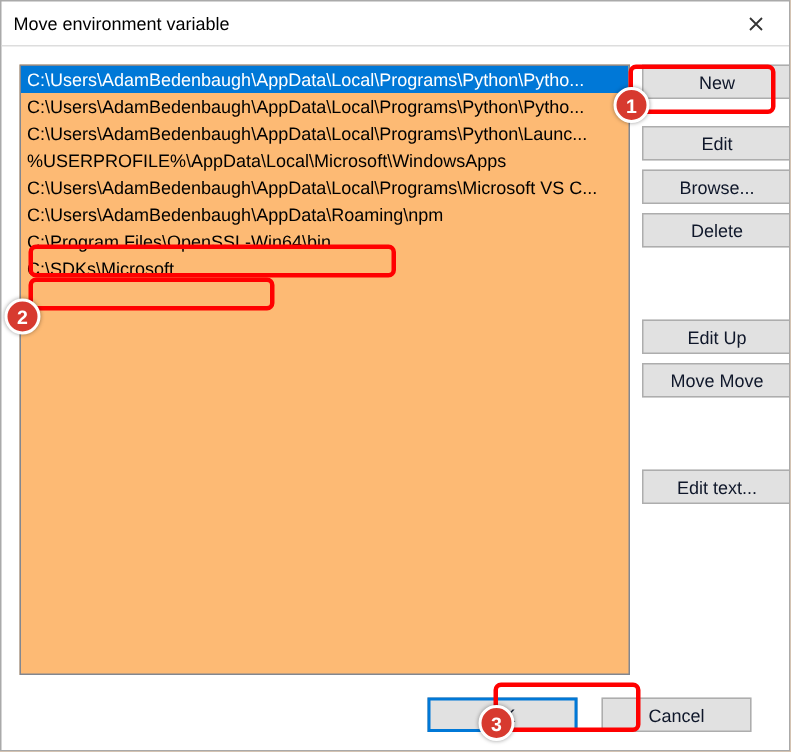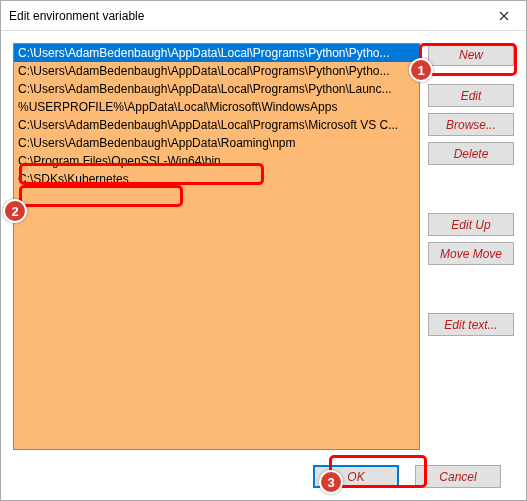--- a/index.html
+++ b/index.html
@@ -4,50 +4,50 @@
   <style>
     * { box-sizing: border-box; margin: 0; padding: 0; font-family: "Segoe UI", Tahoma, sans-serif; font-size: 12px; }
     body { width: 527px; height: 501px; background: #fff; border: 1px solid #aaa; position: relative; }
     .titlebar { height: 30px; display: flex; align-items: center; justify-content: space-between; padding-left: 8px; border-bottom: 1px solid #ddd; }
     .titlebar-close { width: 45px; height: 29px; display: flex; align-items: center; justify-content: center; font-size: 14px; color: #333; }
     .content { display: flex; padding: 12px 12px 50px 12px; height: calc(100% - 30px); position: relative; }
     .listbox { flex: 1; border: 1px solid #828790; background: #fdba74; margin-right: 8px; overflow: hidden; }
     .row { height: 18px; line-height: 18px; padding: 0 4px; white-space: nowrap; overflow: hidden; text-overflow: ellipsis; color: #000; }
     .row.selected { background: #0078d7; color: #fff; }
     .sidebar { width: 86px; display: flex; flex-direction: column; gap: 6px; }
-    .btn { width: 86px; height: 23px; background: #e1e1e1; border: 1px solid #adadad; color: #b91c1c; font-size: 12px; display: flex; align-items: center; justify-content: center; cursor: default; font-style: italic; }
+    .btn { width: 100px; height: 23px; background: #e1e1e1; border: 1px solid #adadad; color: #0f172a; font-size: 12px; display: flex; align-items: center; justify-content: center; cursor: default; }
     .spacer-sm { height: 6px; }
     .spacer-lg { height: 36px; }
     .footer { position: absolute; bottom: 12px; right: 25px; display: flex; gap: 16px; }
     .btn-ok { outline: 2px solid #0078d7; outline-offset: -2px; background: #e1e1e1; }
     .annot { position: absolute; border: 3px solid #f00; border-radius: 5px; pointer-events: none; }
     .badge { position: absolute; width: 24px; height: 24px; border-radius: 50%; background: #d73a2f; border: 2px solid #fff; color: #fff; display: flex; align-items: center; justify-content: center; font-weight: bold; font-size: 13px; pointer-events: none; box-shadow: 0 0 3px rgba(0,0,0,.4); }
   </style>
 </head>
 <body>
 
 <div class="titlebar">
-  <span>Edit environment variable</span>
+  <span>Move environment variable</span>
   <div class="titlebar-close">
     <svg width="10" height="10" viewBox="0 0 10 10">
         <path d="M1 1 L9 9 M9 1 L1 9" stroke="#333" stroke-width="1.2"></path>
       </svg>
   </div>
 </div>
 
 <div class="content">
   <div class="listbox" id="listbox">
       <div class="row selected">C:\Users\AdamBedenbaugh\AppData\Local\Programs\Python\Pytho...</div>
       <div class="row">C:\Users\AdamBedenbaugh\AppData\Local\Programs\Python\Pytho...</div>
       <div class="row">C:\Users\AdamBedenbaugh\AppData\Local\Programs\Python\Launc...</div>
       <div class="row">%USERPROFILE%\AppData\Local\Microsoft\WindowsApps</div>
       <div class="row">C:\Users\AdamBedenbaugh\AppData\Local\Programs\Microsoft VS C...</div>
       <div class="row">C:\Users\AdamBedenbaugh\AppData\Roaming\npm</div>
       <div class="row">C:\Program Files\OpenSSL-Win64\bin</div>
-      <div class="row">C:\SDKs\Kubernetes</div>
+      <div class="row">C:\SDKs\Microsoft</div>
     </div>
   <div class="sidebar">
     <div class="btn">New</div>
     <div class="spacer-sm"></div>
     <div class="btn">Edit</div>
     <div class="btn">Browse...</div>
     <div class="btn">Delete</div>
     <div class="spacer-lg"></div>
     <div class="btn">Edit Up</div>
     <div class="btn">Move Move</div>

